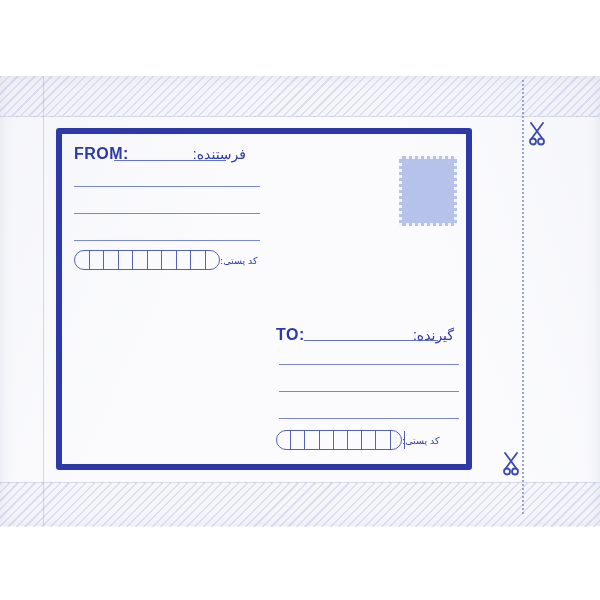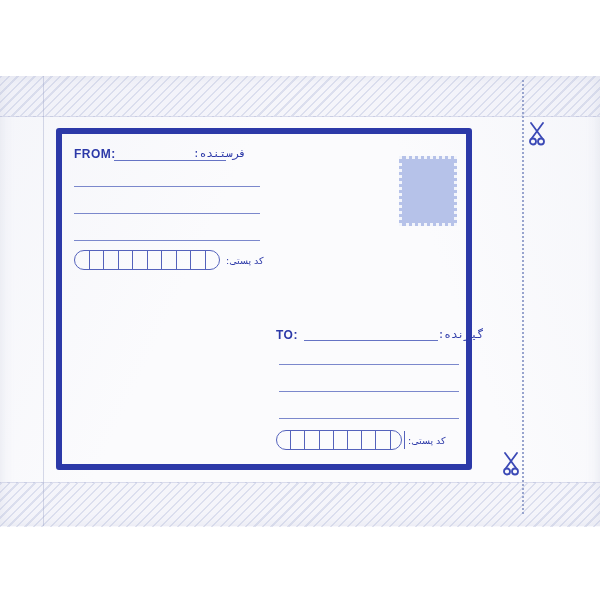--- a/index.html
+++ b/index.html
@@ -37,31 +37,31 @@
   }
   .scissors{position:absolute;width:18px;height:24px;}
   .scissors-top{left:528px;top:46px;}
   .scissors-bottom{left:502px;top:376px;}
   
   .frame{
     position:absolute;left:56px;top:52px;width:416px;height:342px;
     border:6px solid #2c39a8;border-radius:3px;box-sizing:border-box;
   }
   .latin-label{
-    position:absolute;font-size:12px;font-weight:bold;letter-spacing:.5px;
+    position:absolute;font-size:16px;font-weight:bold;letter-spacing:.5px;
     color:#2c39a8;line-height:14px;
   }
   .fa{
-    position:absolute;font-family:Liberation Mono, monospace;
-    font-size:11px;color:#2c39a8;line-height:12px;direction:rtl;
+    position:absolute;font-family:Liberation Sans, sans-serif;
+    font-size:14px;color:#2c39a8;line-height:12px;direction:rtl;
   }
   .rule{position:absolute;height:0;border-top:1px solid #6573c4;}
   .addr-lines{position:absolute;}
   .addr-line{height:26px;border-top:1px solid #7b88cc;}
-  .postal-row{position:absolute;display:flex;align-items:center;gap:6px;}
+  .postal-row{position:absolute;display:flex;align-items:center;}
   .postal-box{
     display:flex;height:20px;border:1px solid #5462bc;border-radius:10px;
     background:transparent;box-sizing:border-box;
   }
   .postal-cell{flex:1 0 auto;width:13.2px;border-left:1px solid #5462bc;}
   .postal-cell:first-child{border-left:none;}
   .postal-label{font-family:"DejaVu Sans", sans-serif;font-size:9.5px;color:#2c39a8;direction:rtl;white-space:nowrap;}
   .stamp{
     position:absolute;left:337px;top:22px;width:58px;height:70px;
     background:#b6c2e9;border:3px dotted #f3f5fb;box-sizing:border-box;
@@ -119,21 +119,21 @@
           <div class="postal-cell"></div>
           <div class="postal-cell"></div>
         </div>
       <div class="postal-label">کد پستی:</div>
     </div>
 
     <div class="stamp"></div>
 
     <div class="latin-label" style="left:214px;top:194px;text-align:right;">TO:</div>
     <div class="rule" style="left:242px;top:206px;width:134px;"></div>
-    <div class="fa" style="left:382px;top:195px;width:40px;text-align:right;">گیرنده:</div>
+    <div class="fa" style="left:352px;top:195px;width:40px;text-align:right;">گیرنده:</div>
 
     <div class="addr-lines" style="left:217px;top:230px;width:180px;">
       <div class="addr-line"></div>
     <div class="addr-line"></div>
         <div class="addr-line"></div>
       </div>
 
     <div class="postal-row" style="left:214px;top:296px;">
       <div class="postal-box" style="width:126px;">
         <div class="postal-cell"></div>

